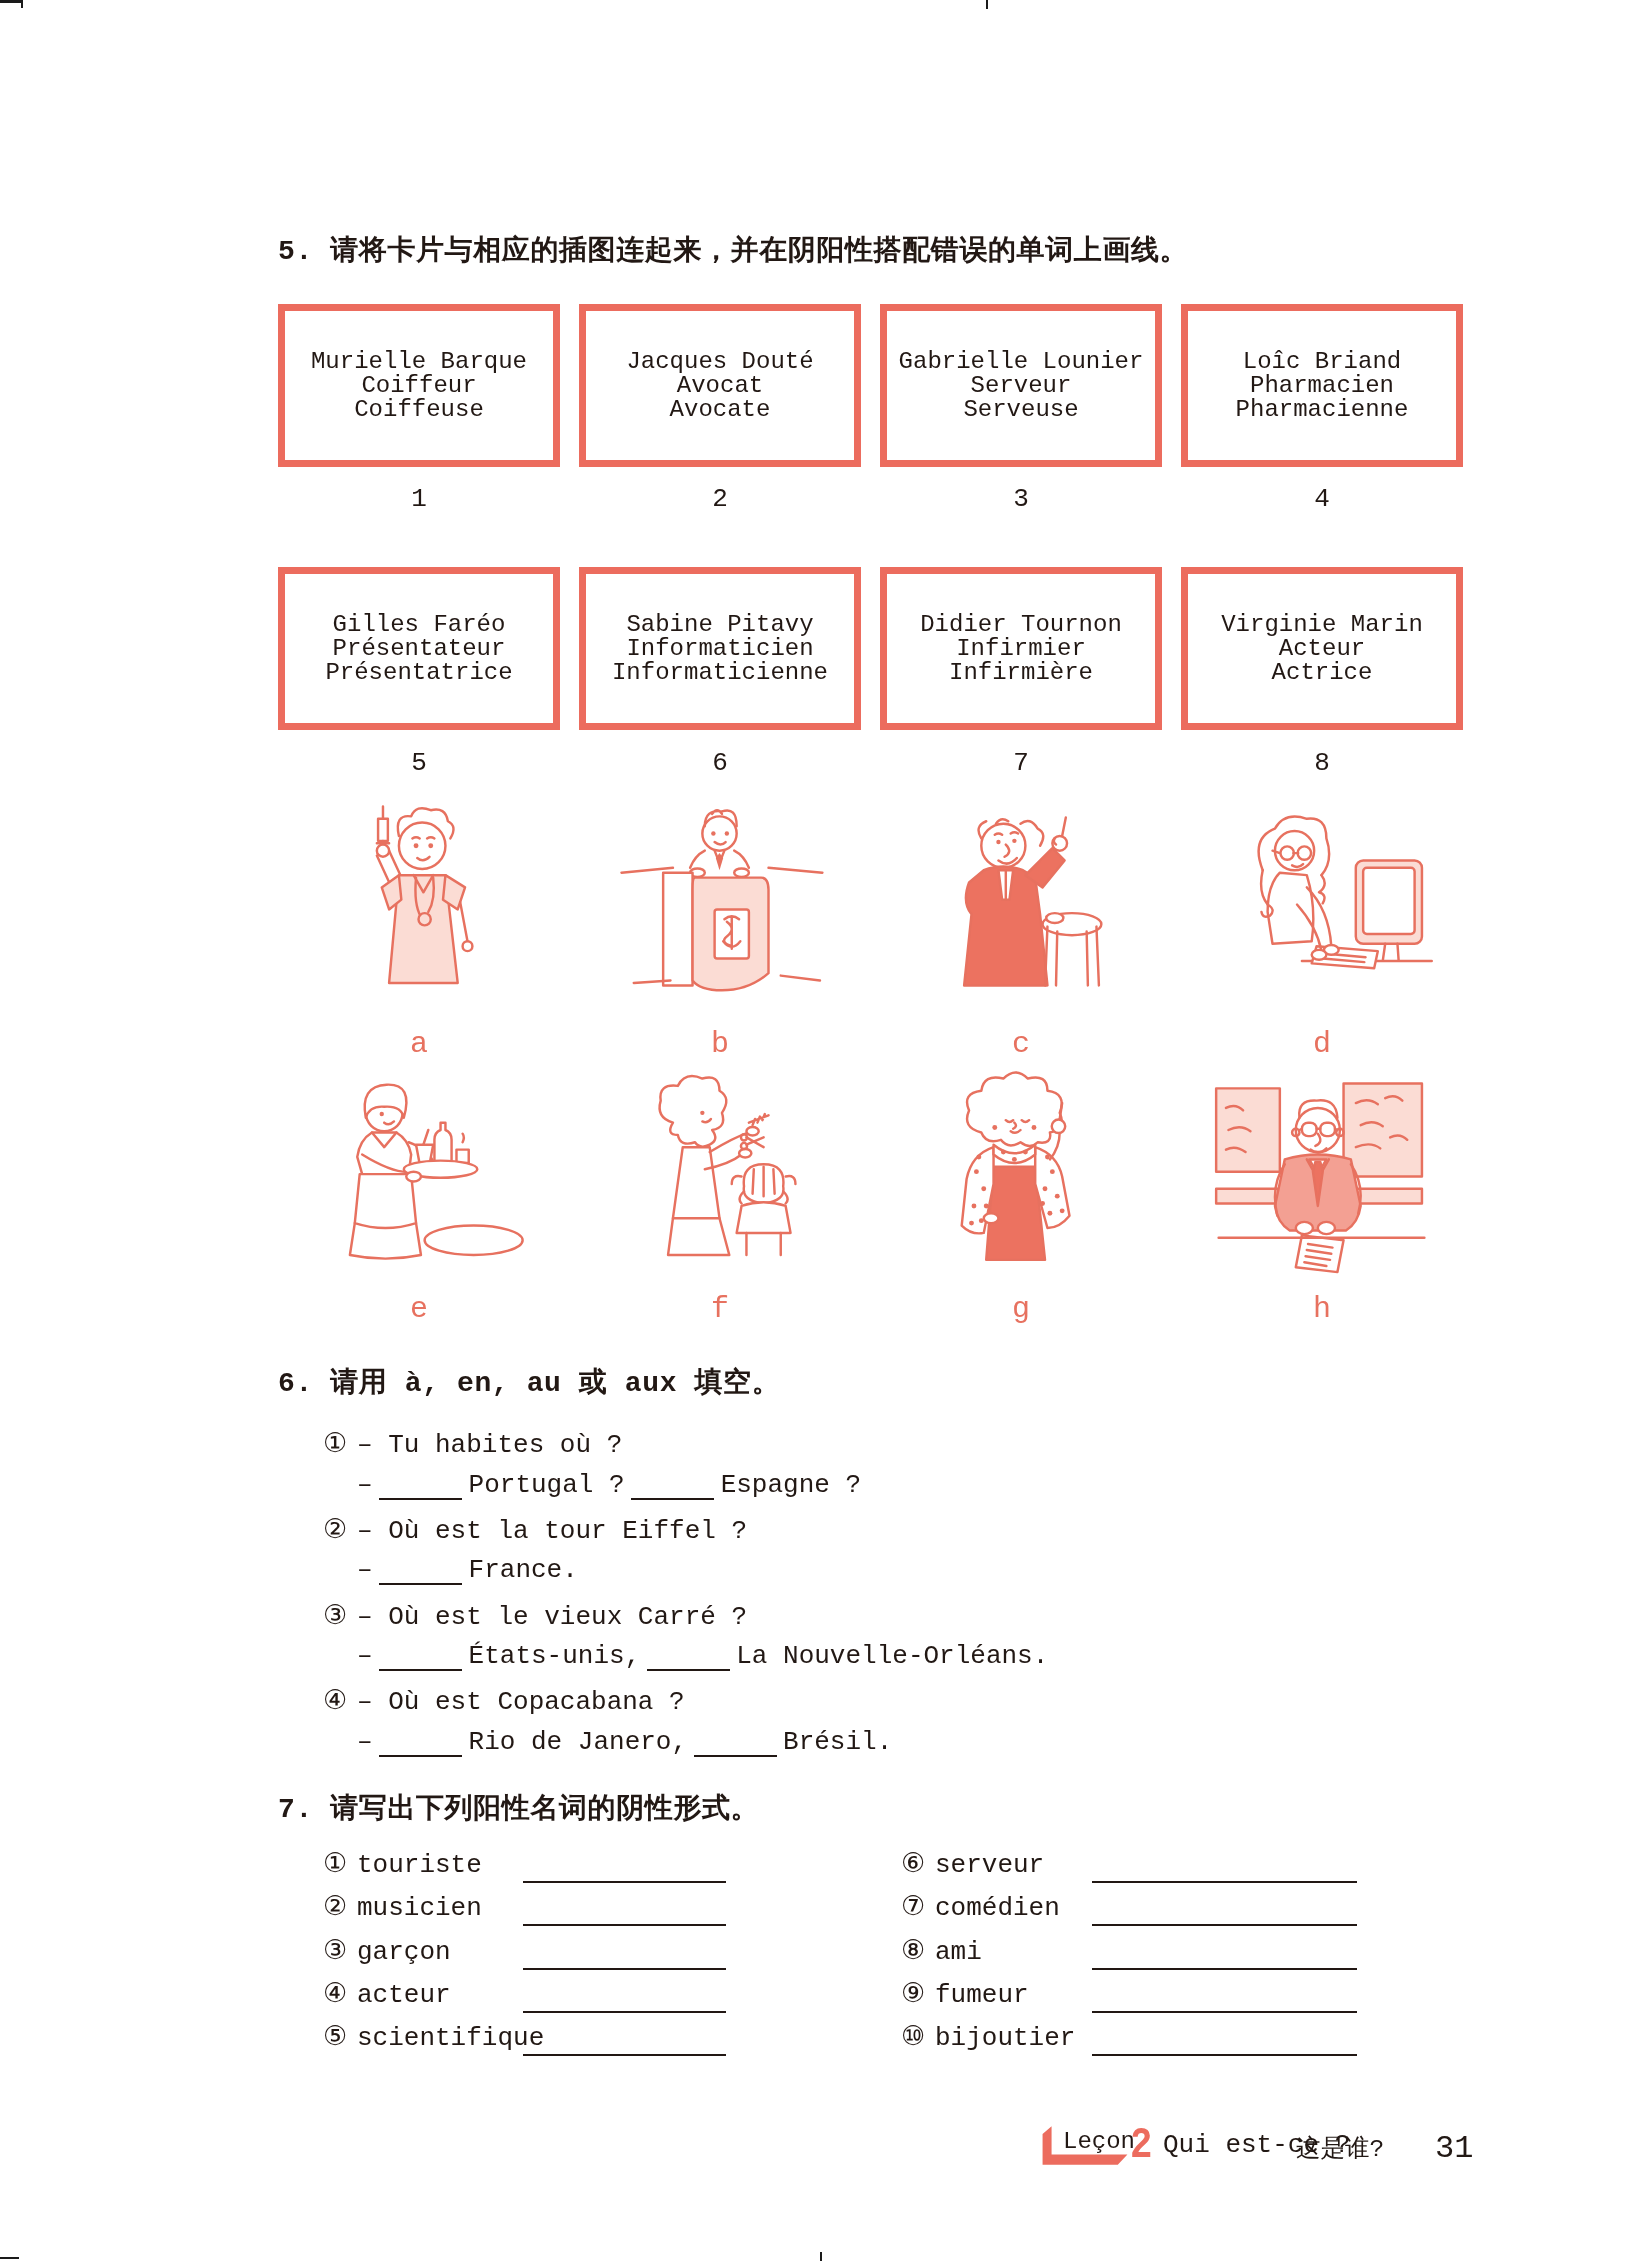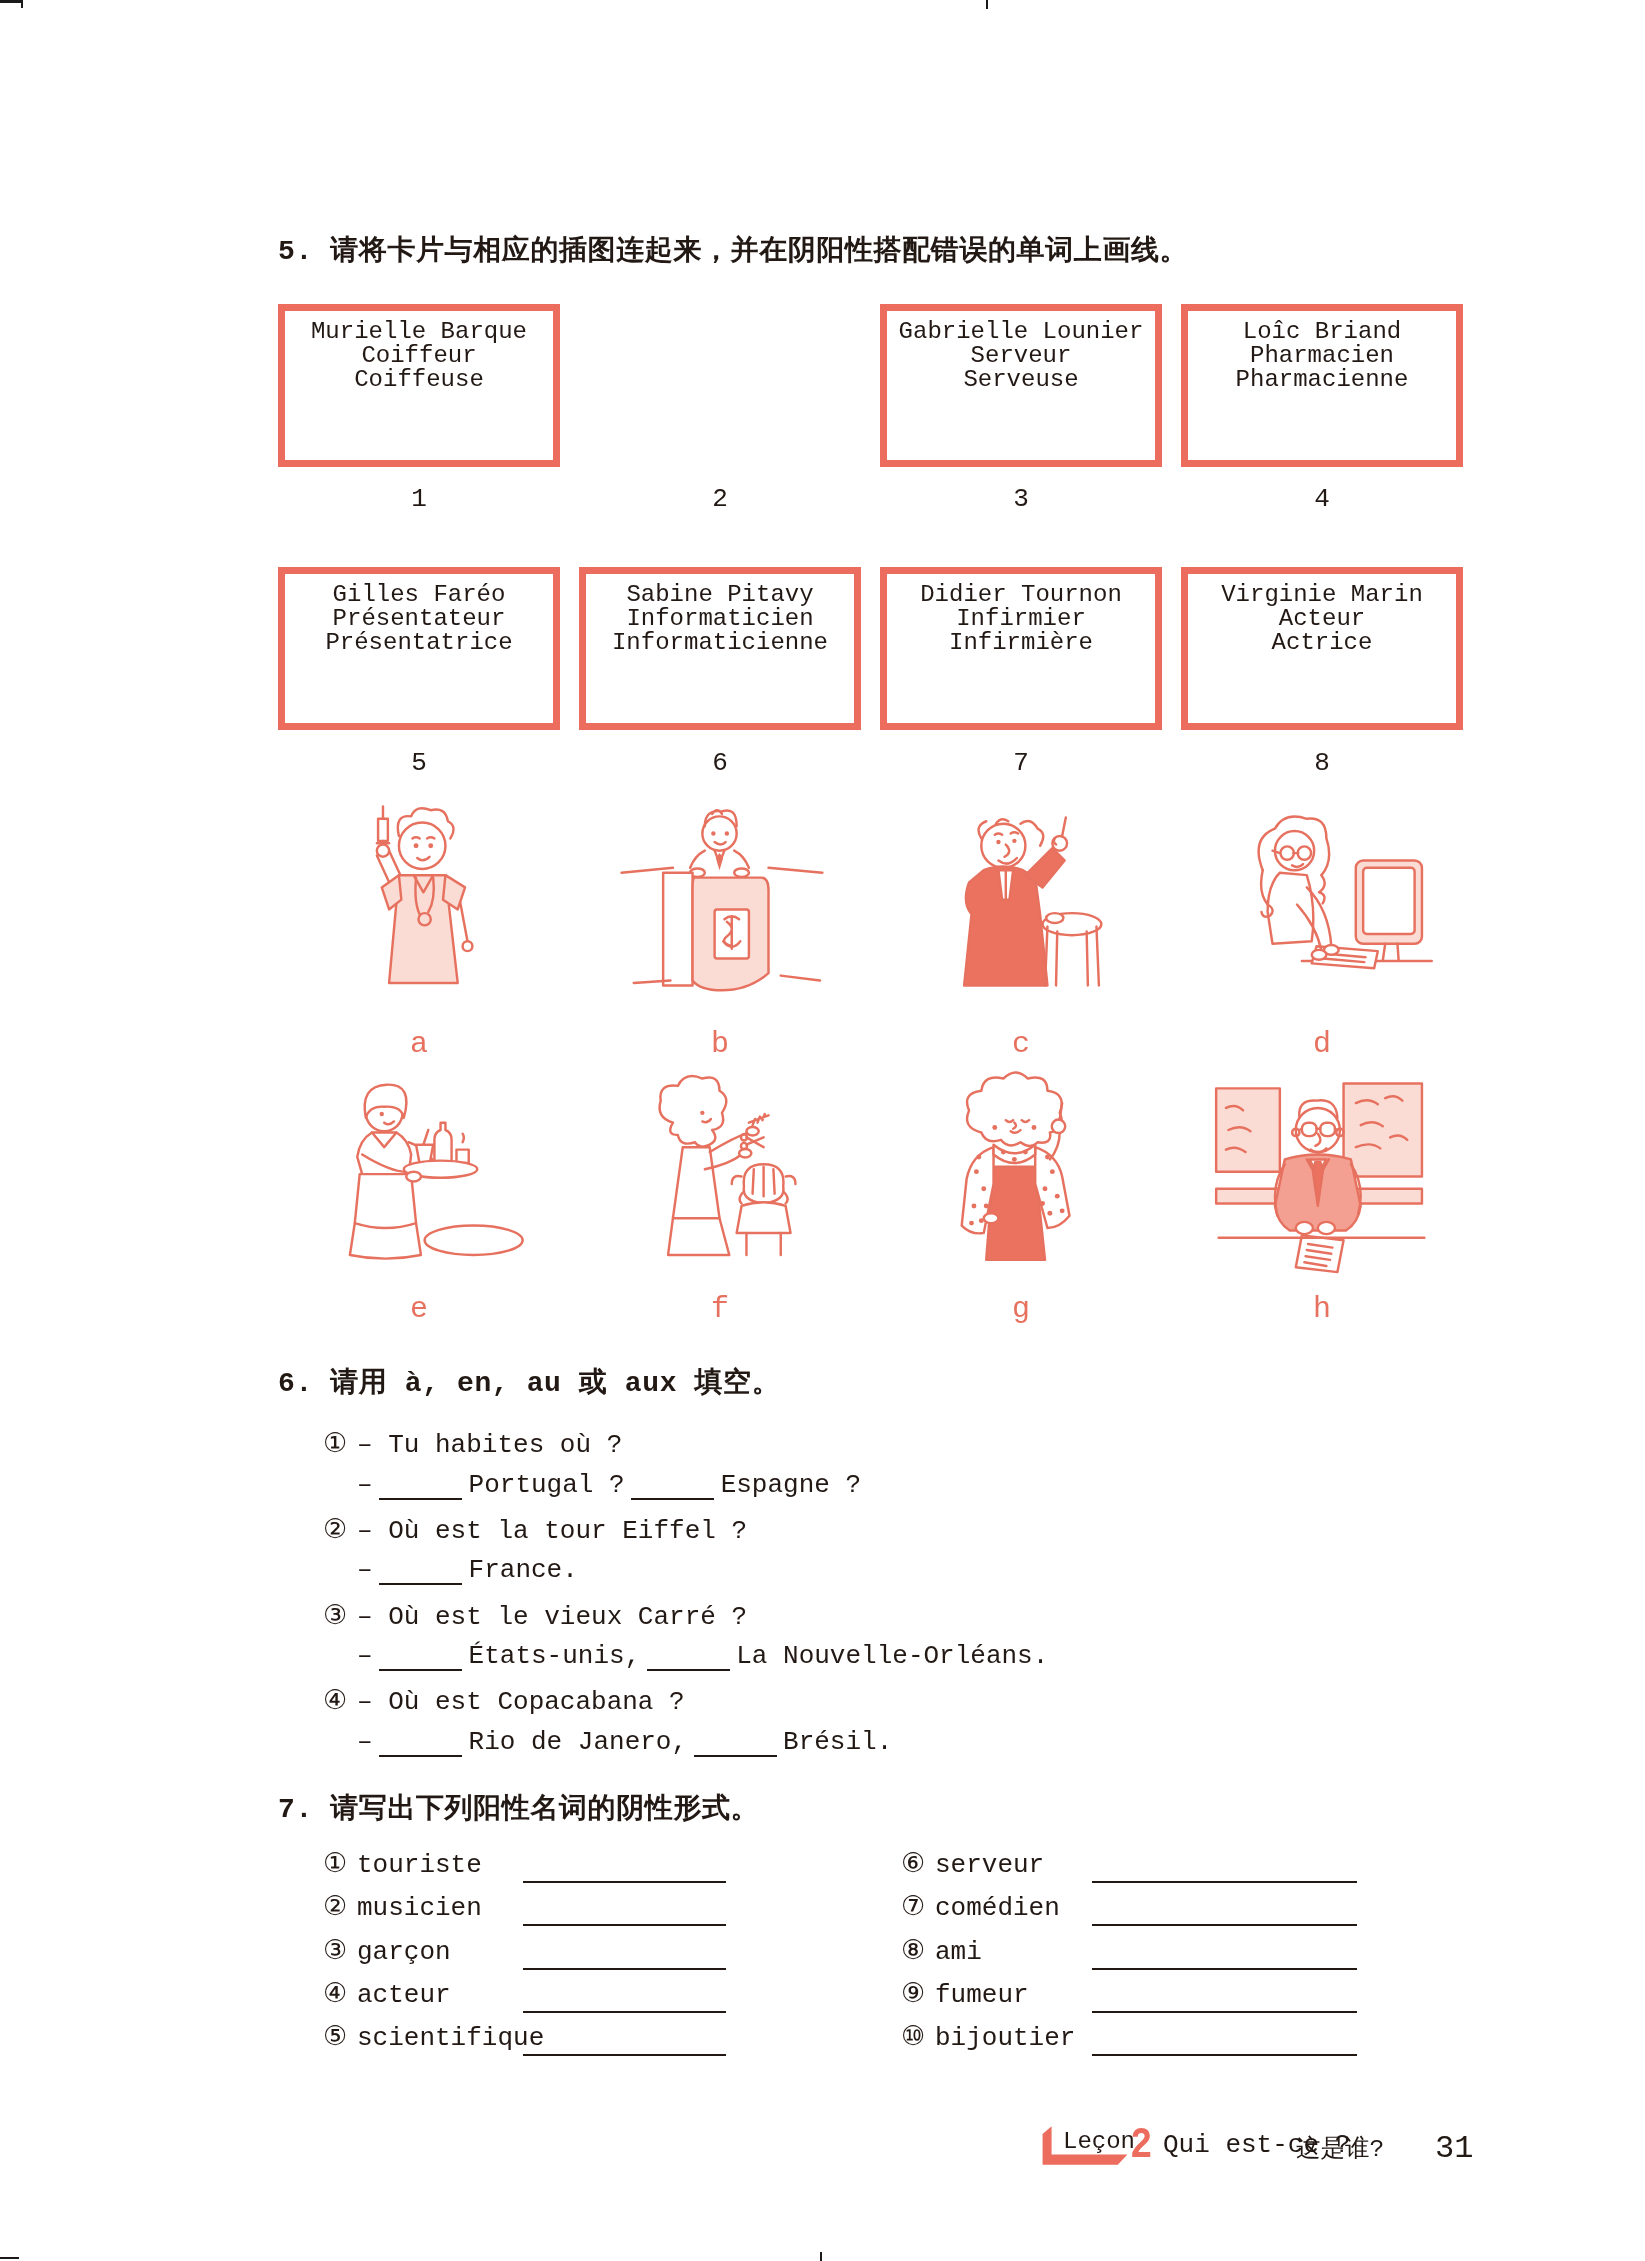--- a/index.html
+++ b/index.html
@@ -4,21 +4,21 @@
 <style>
   html,body{margin:0;padding:0;background:#fff;}
   .page{position:relative;width:1646px;height:2261px;background:#ffffff;overflow:hidden;
         font-family:Liberation Mono, monospace;color:#221814;padding-left:48px;}
   
   .crop{position:absolute;background:#1a1a1a;}
   
   .sec-title{position:absolute;left:278px;font-size:28px;font-weight:600;letter-spacing:0.6px;white-space:nowrap;}
   
   .card{position:absolute;width:282px;height:163px;box-sizing:border-box;border:7px solid #ec6c5e;
-        background:#fff;display:flex;flex-direction:column;justify-content:flex-start;align-items:center;
+        background:#fff;display:flex;flex-direction:column;justify-content:center;align-items:center;
         padding:9px 2.6px;}
   .card span{font-size:24px;line-height:1;white-space:nowrap;}
   .card-num{position:absolute;width:282px;text-align:center;font-size:26px;}
   
   .illu{position:absolute;width:245px;height:230px;}
   .illu svg{width:100%;height:100%;}
   .illu-label{position:absolute;width:282px;text-align:center;color:#e7715f;font-size:30px;}
   .art *{stroke:#e7715f;fill:none;stroke-width:2;stroke-linecap:round;stroke-linejoin:round;}
   .fw{fill:#ffffff;} .fl{fill:#fbdcd4;} .fm{fill:#f3a093;} .fs{fill:#ec7260;}
   .dot{fill:#e7715f;stroke:none;}
@@ -52,20 +52,25 @@
   <div class="crop" style="left:986px;top:0;width:1.9px;height:9px"></div>
   <div class="crop" style="left:820px;top:2252px;width:1.9px;height:9px"></div>
   <div class="crop" style="left:0;top:2257px;width:19.4px;height:1.9px"></div>
 
   <div class="sec-title" style="top:231px">5. 请将卡片与相应的插图连起来，并在阴阳性搭配错误的单词上画线。</div>
 
   <div class="card" style="left:278px;top:304px">
     <span>Murielle Barque</span>
     <span>Coiffeur</span>
     <span>Coiffeuse</span>
+  </div>
+  <div class="card" style="left:579px;top:304px">
+    <span>Jacques Douté</span>
+    <span>Avocat</span>
+    <span>Avocate</span>
   </div>
   <div class="card" style="left:1181px;top:304px">
     <span>Loîc Briand</span>
     <span>Pharmacien</span>
     <span>Pharmacienne</span>
   </div>
   <div class="card" style="left:880px;top:304px">
     <span>Gabrielle Lounier</span>
     <span>Serveur</span>
     <span>Serveuse</span>

